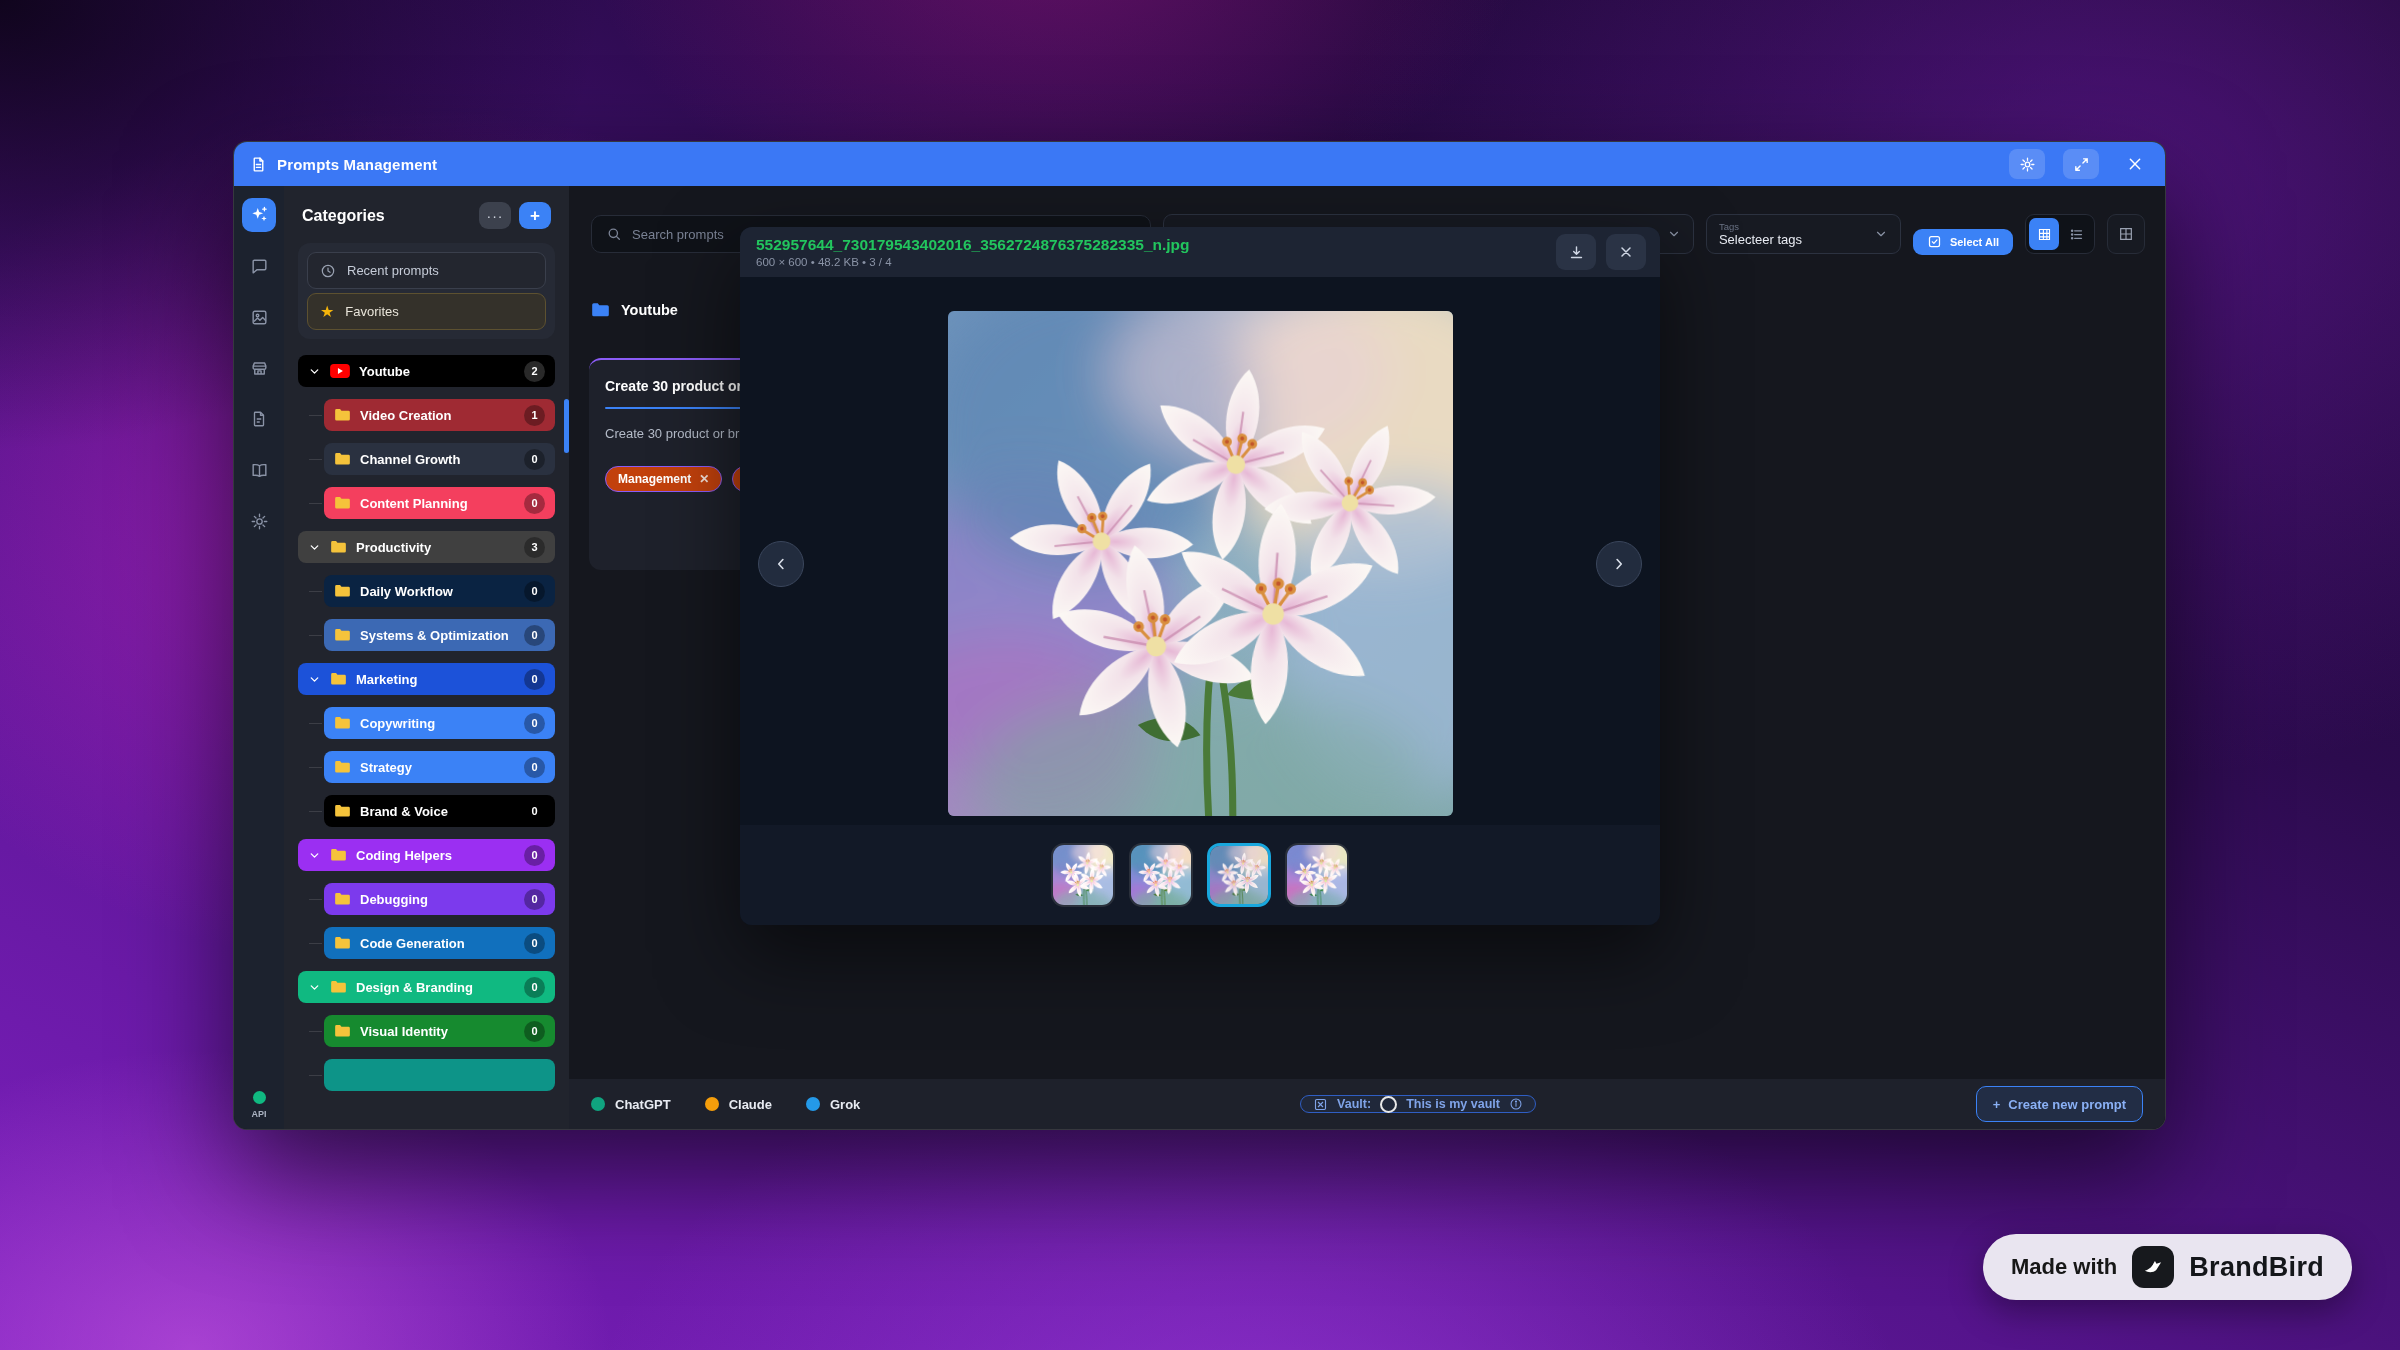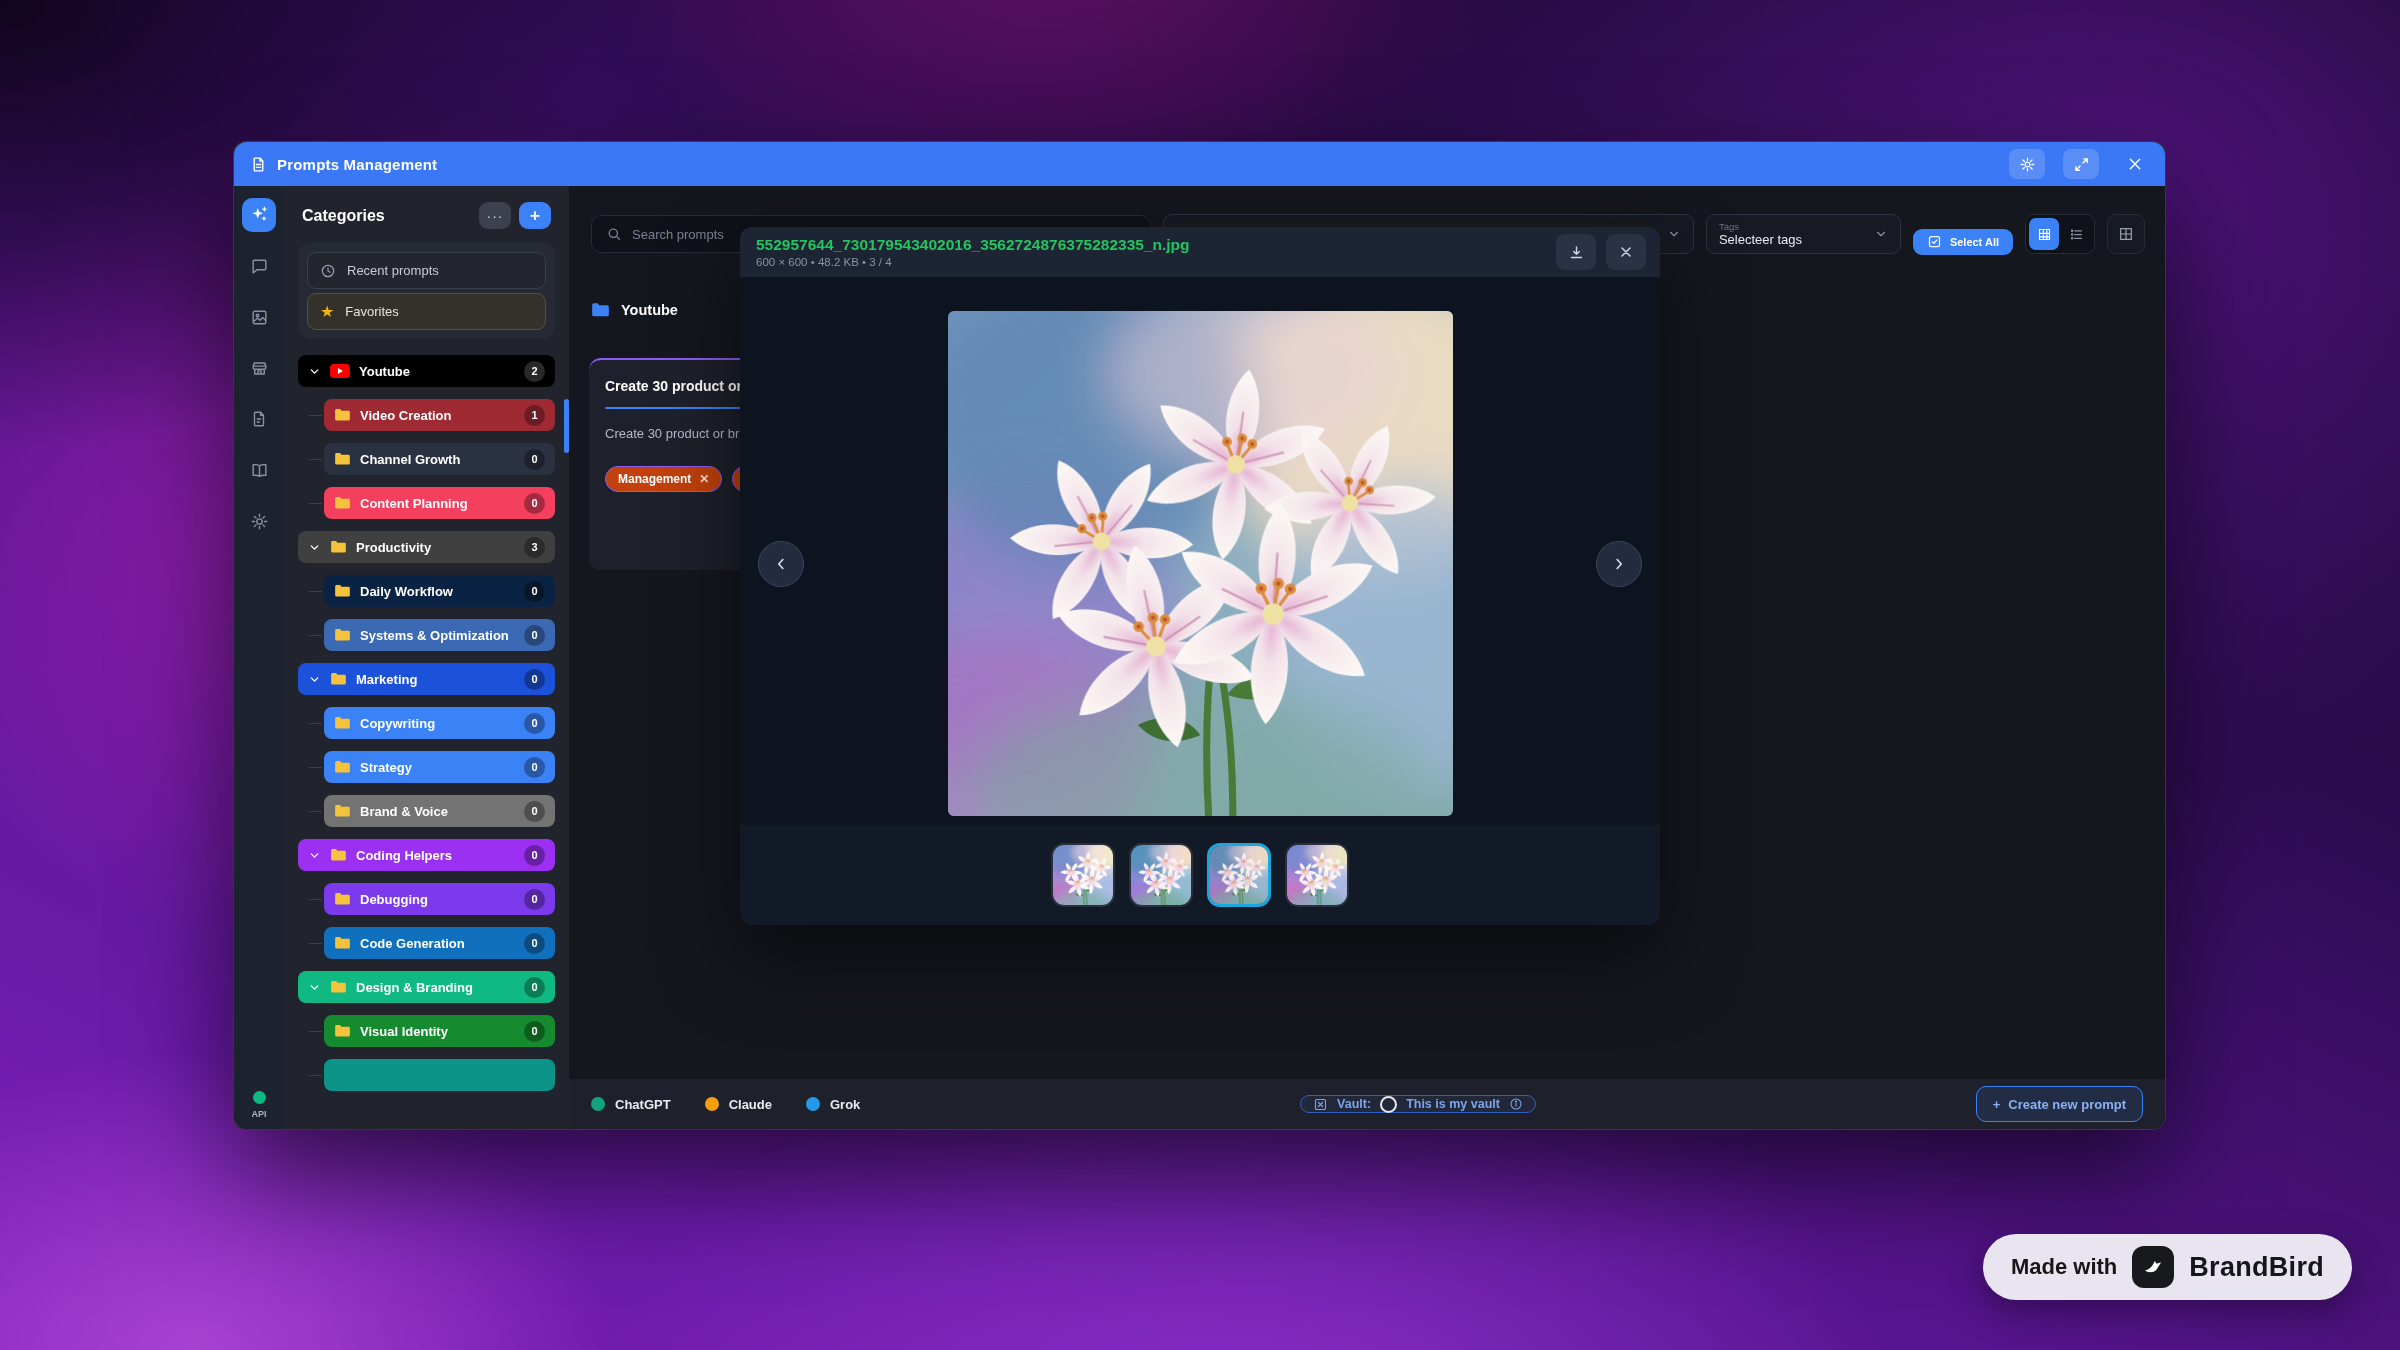--- a/index.html
+++ b/index.html
@@ -468,21 +468,21 @@
           </div>
           <div class="tree-item lvl1" style="background: rgb(59, 130, 246);">
             <span>
               <svg class="i" width="17" height="14" viewBox="0 0 24 20" fill="#f5c33b">
                 <path d="M1.5 3.5A2 2 0 0 1 3.5 1.5h5l2 2.5h10a2 2 0 0 1 2 2v10a2 2 0 0 1-2 2h-17a2 2 0 0 1-2-2z"></path>
               </svg>
             </span>
             <span class="tree-label">Strategy</span>
             <span class="count-badge" style="background:rgba(0,0,0,.32)">0</span>
           </div>
-          <div class="tree-item lvl1" style="background: #737373;">
+          <div class="tree-item lvl1" style="background: #000000;">
             <span>
               <svg class="i" width="17" height="14" viewBox="0 0 24 20" fill="#f5c33b">
                 <path d="M1.5 3.5A2 2 0 0 1 3.5 1.5h5l2 2.5h10a2 2 0 0 1 2 2v10a2 2 0 0 1-2 2h-17a2 2 0 0 1-2-2z"></path>
               </svg>
             </span>
             <span class="tree-label">Brand &amp; Voice</span>
             <span class="count-badge" style="background:rgba(0,0,0,.32)">0</span>
           </div>
           <div class="tree-item" style="background: rgb(155, 47, 242);">
             <span>

